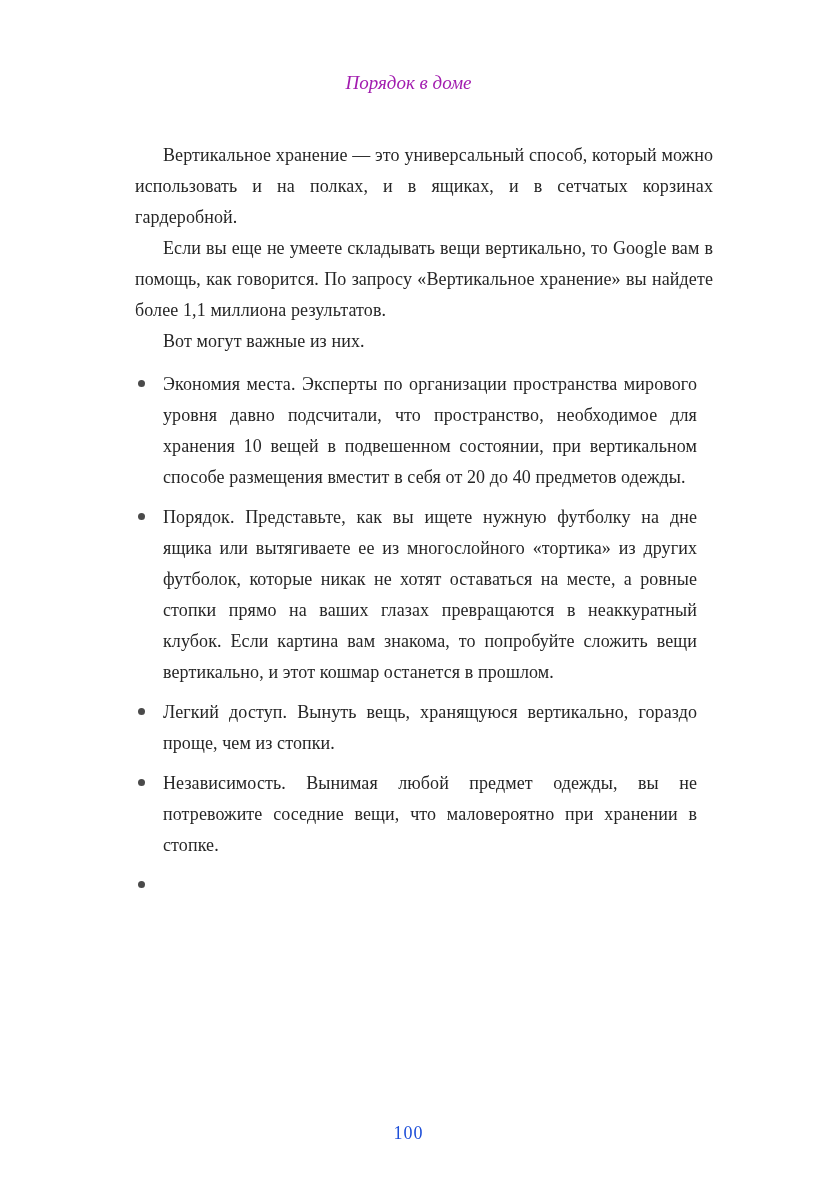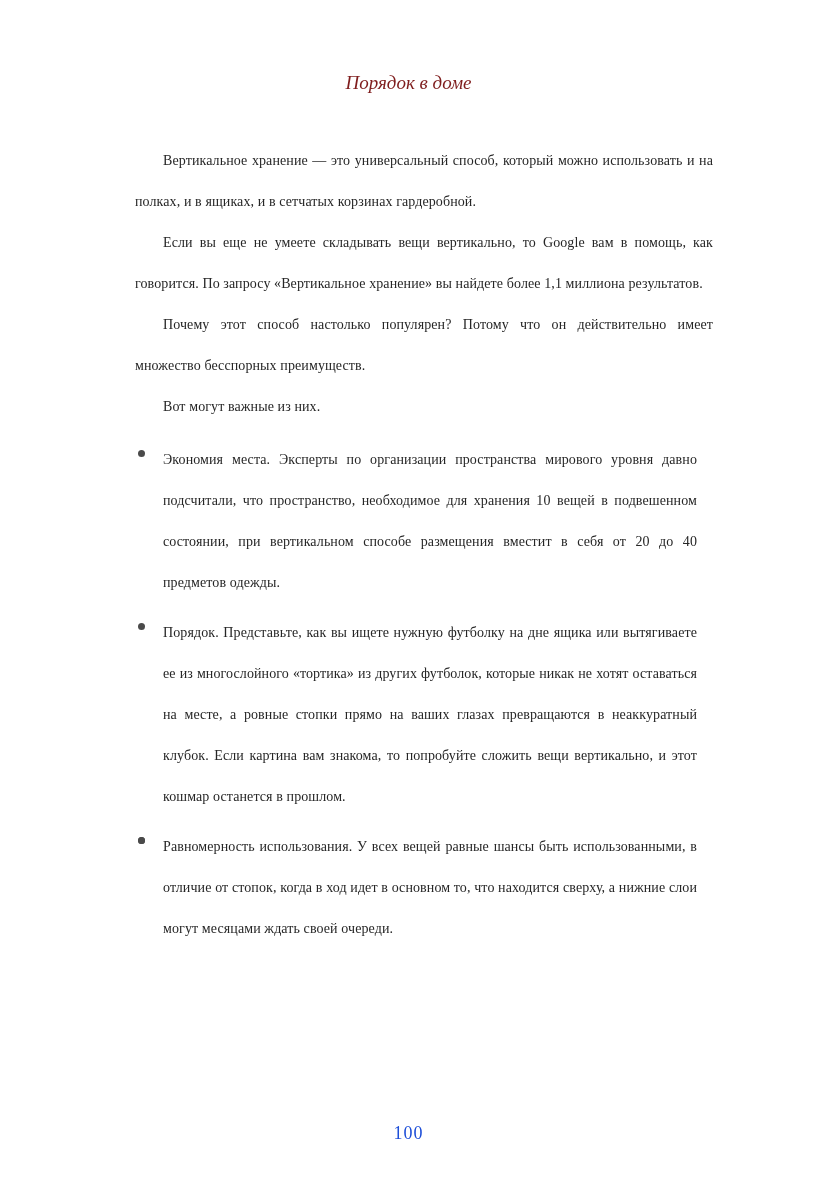--- a/index.html
+++ b/index.html
@@ -17,29 +17,29 @@
     color: #262626;
   }
   .running-head {
     position: absolute;
     top: 72px;
     left: 0;
     width: 100%;
     text-align: center;
     font-style: italic;
     font-size: 19px;
-    color: #7f1d1d;
+    color: #a21caf;
   }
   .content {
     position: absolute;
     top: 140px;
     left: 135px;
     width: 578px;
-    font-size: 14px;
-    line-height: 41px;
+    font-size: 18px;
+    line-height: 31px;
     text-align: justify;
     letter-spacing: 0.1px;
   }
   .para {
     margin: 0;
     text-indent: 28px;
   }
   .bullet-list {
     list-style: none;
     margin: 12px 16px 0 0;
@@ -77,45 +77,48 @@
 <div class="page">
 
   <div class="running-head">Порядок в доме</div>
 
   <div class="content">
 
     <p class="para">Вертикальное хранение — это универсальный способ, который можно использовать и на полках, и в ящиках, и в сетчатых корзинах гардеробной.</p>
 
     <p class="para">Если вы еще не умеете складывать вещи вертикально, то Google вам в помощь, как говорится. По запросу «Вертикальное хранение» вы найдете более 1,1 миллиона результатов.</p>
 
-    <p class="para">Почему этот способ настолько популярен? Потому что он действительно имеет множество бесспорных преимуществ.</p>
 
     <p class="para">Вот могут важные из них.</p>
 
     <ul class="bullet-list">
 
       <li class="bullet-item">
         <span class="bullet-dot"></span>
         <span>Экономия места. Эксперты по организации пространства мирового уровня давно подсчитали, что пространство, необходимое для хранения 10 вещей в подвешенном состоянии, при вертикальном способе размещения вместит в себя от 20 до 40 предметов одежды.</span>
       </li>
 
       <li class="bullet-item">
         <span class="bullet-dot"></span>
         <span>Порядок. Представьте, как вы ищете нужную футболку на дне ящика или вытягиваете ее из многослойного «тортика» из других футболок, которые никак не хотят оставаться на месте, а ровные стопки прямо на ваших глазах превращаются в неаккуратный клубок. Если картина вам знакома, то попробуйте сложить вещи вертикально, и этот кошмар останется в прошлом.</span>
       </li>
 
 
       <li class="bullet-item">
         <span class="bullet-dot"></span>
+        <span>Легкий доступ. Вынуть вещь, хранящуюся вертикально, гораздо проще, чем из стопки.</span>
       </li>
-
 
       <li class="bullet-item">
         <span class="bullet-dot"></span>
-        <span>Равномерность использования. У всех вещей равные шансы быть использованными, в отличие от стопок, когда в ход идет в основном то, что находится сверху, а нижние слои могут месяцами ждать своей очереди.</span>
+        <span>Независимость. Вынимая любой предмет одежды, вы не потревожите соседние вещи, что маловероятно при хранении в стопке.</span>
+      </li>
+
+      <li class="bullet-item">
+        <span class="bullet-dot"></span>
       </li>
 
     </ul>
   </div>
 
   <div class="page-number">100</div>
 
 </div>
 
 </body></html>

